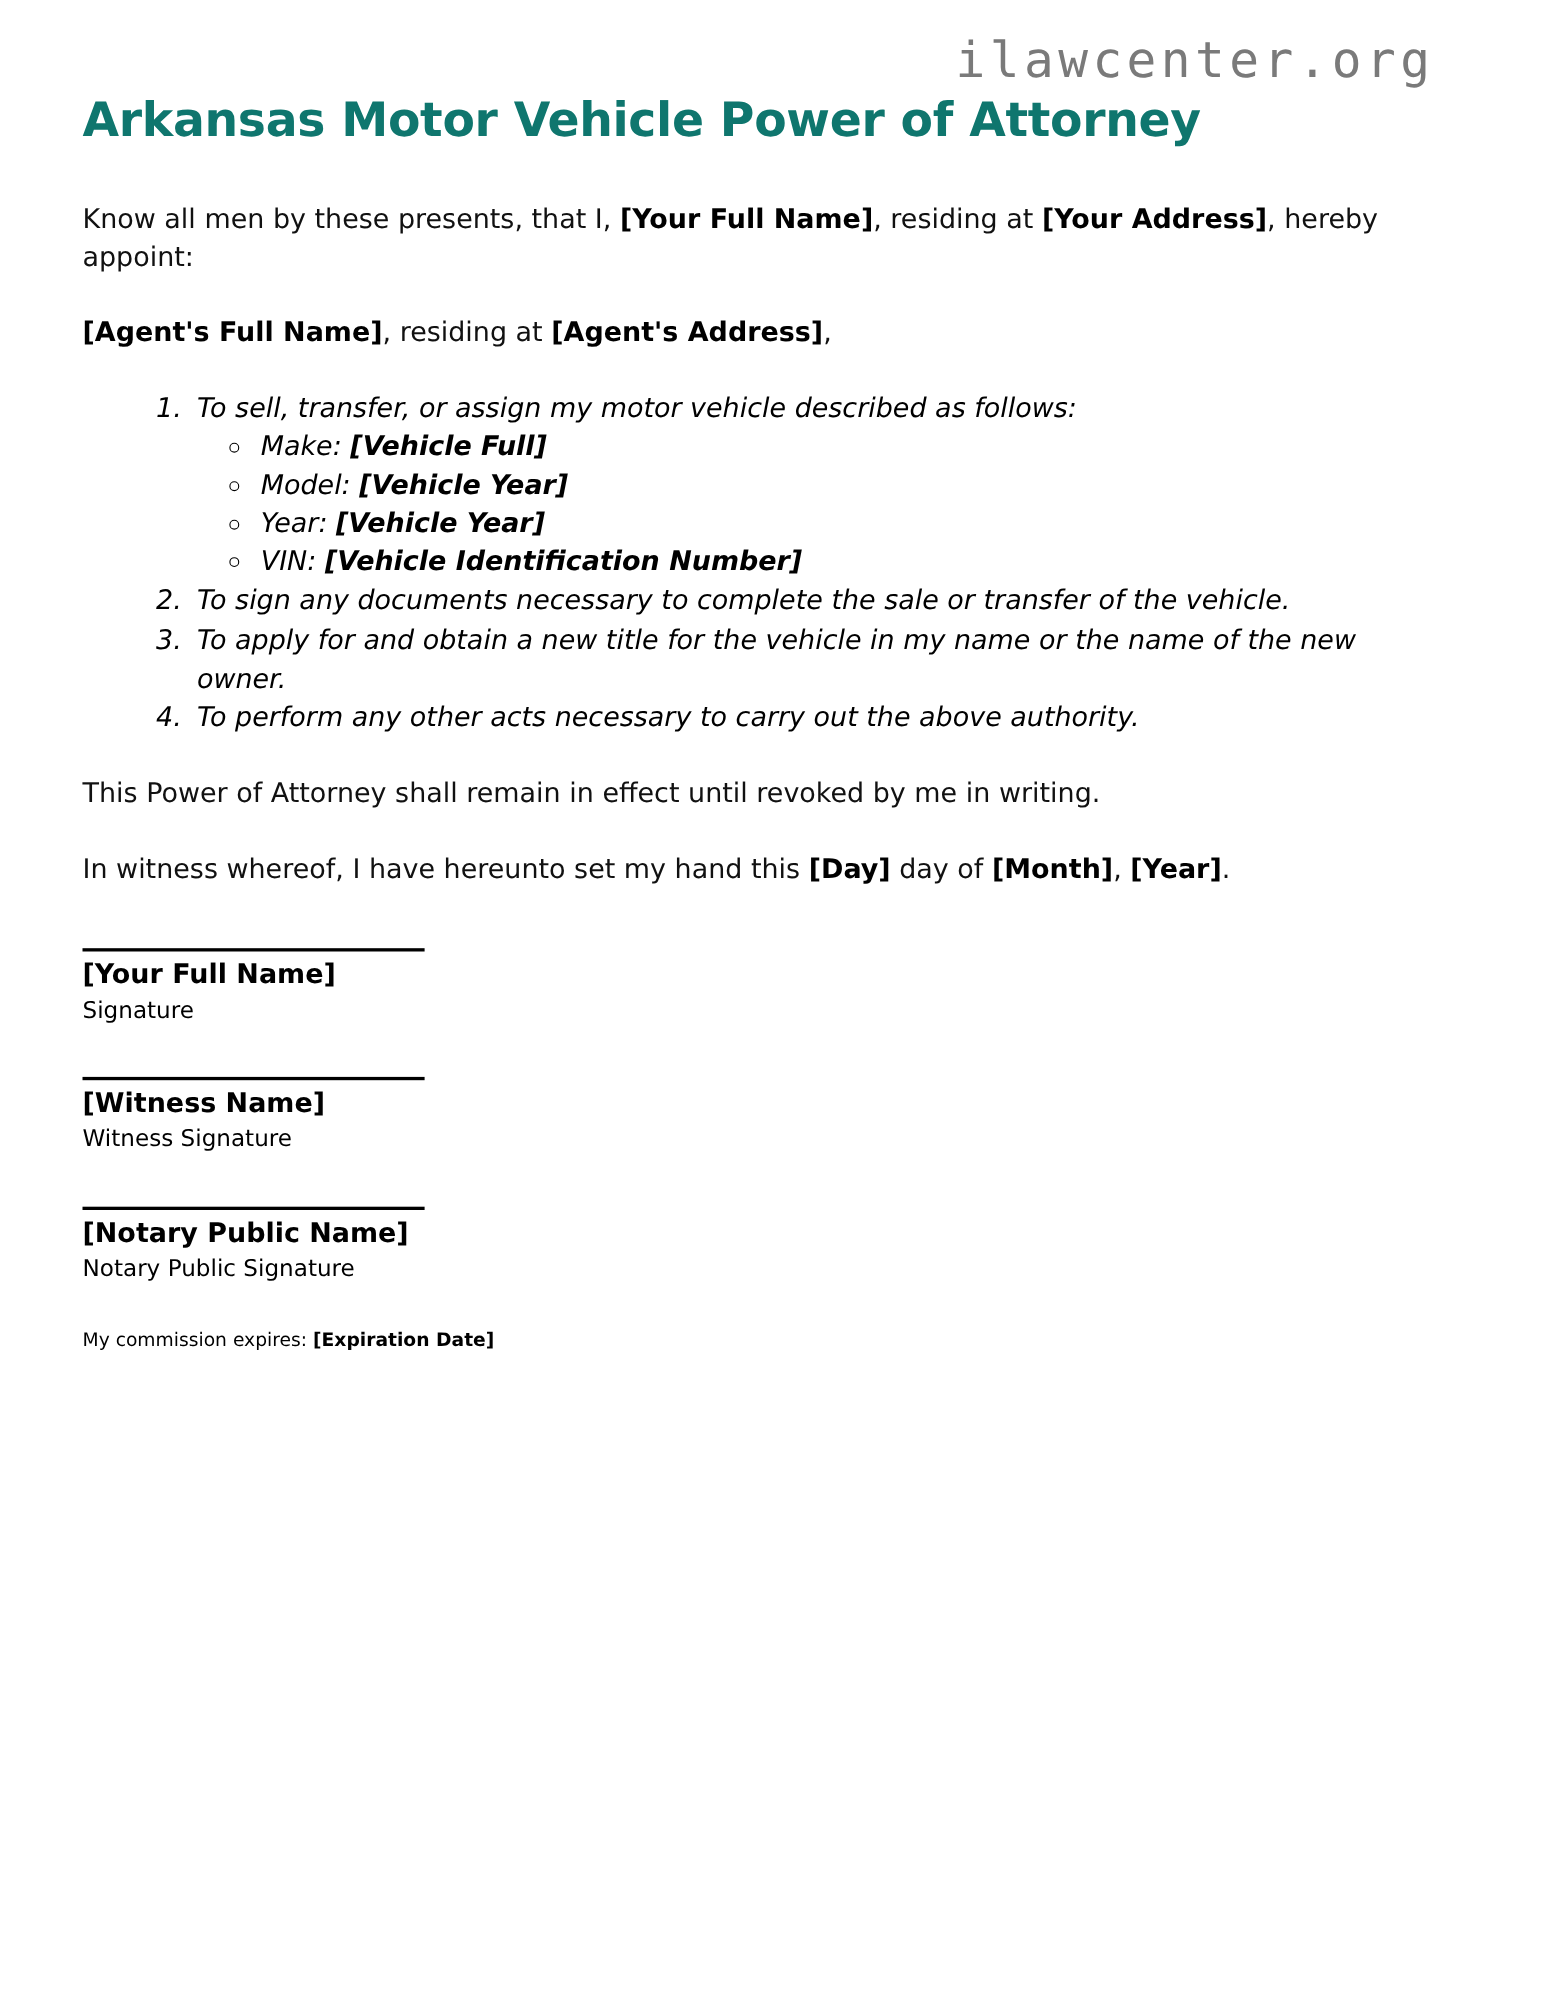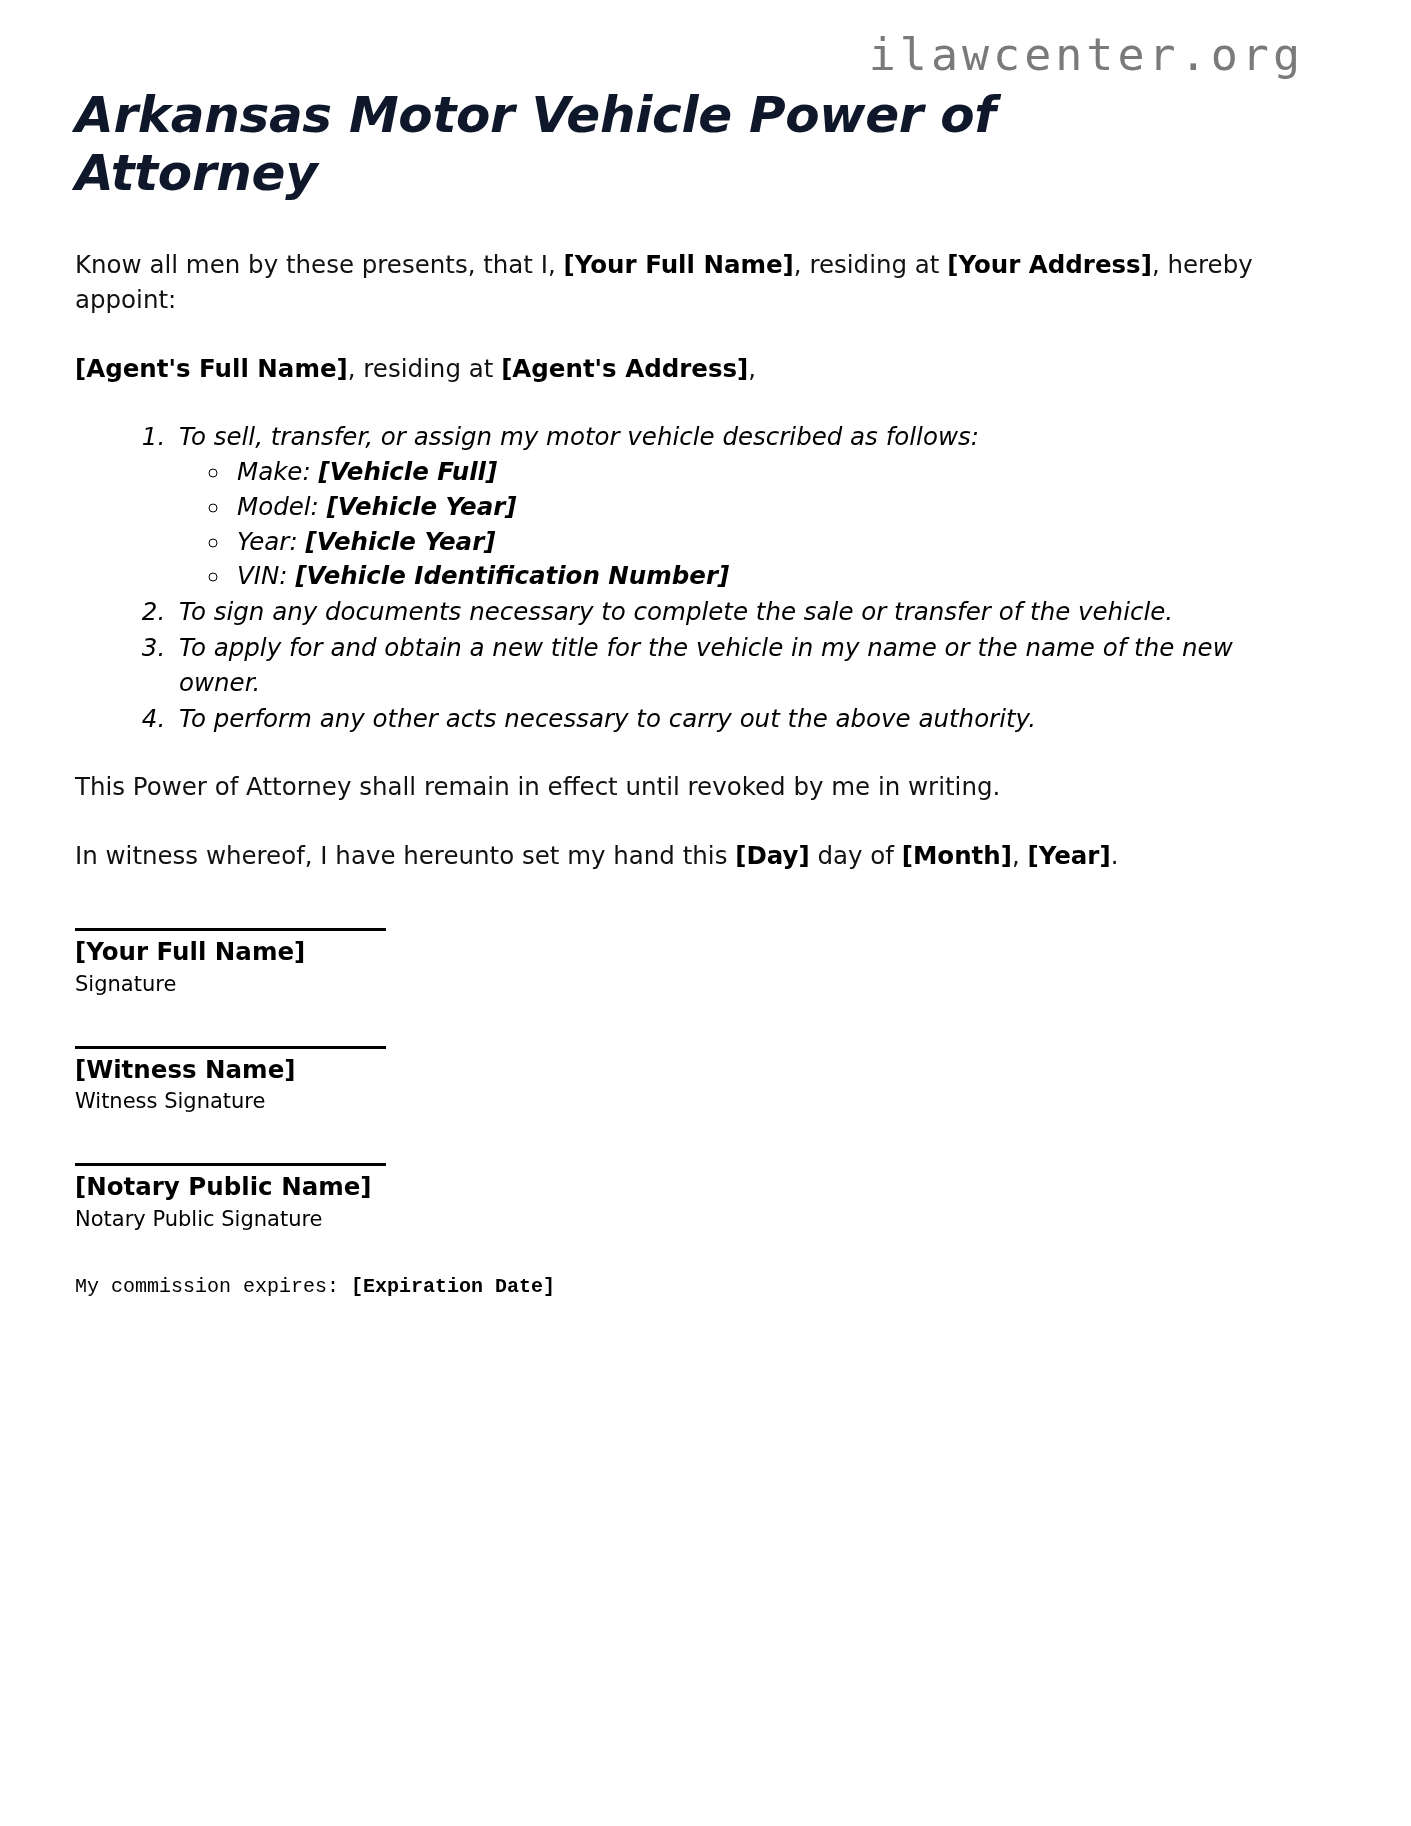--- a/index.html
+++ b/index.html
@@ -34,27 +34,26 @@
     color: #7a7a7a;
     white-space: nowrap;
     line-height: 1;
   }
   .content {
     padding: 86px 70px 60px 75px;
   }
   h1.doc-title {
     font-family: "DejaVu Sans", "Liberation Sans", sans-serif;
     font-weight: bold;
-    font-size: 50px;
+    font-size: 43px;
     line-height: 1.16;
     letter-spacing: -0.3px;
     margin: 0 0 46px 0;
     max-width: 1030px;
-    color: #0f172a;
-    font-style: italic;
+    color: #0f766e;
   }
   p.para {
     font-size: 24.5px;
     line-height: 1.42;
     margin: 0 0 34px 0;
     max-width: 1200px;
     color: #111;
   }
   p.para b, .ph {
     font-weight: bold;
@@ -96,24 +95,23 @@
     font-weight: bold;
     line-height: 1.42;
     margin: 0;
   }
   .sig-role {
     font-size: 21px;
     line-height: 1.42;
     margin: 0;
   }
   p.commission {
-    font-size: 20px;
+    font-size: 17px;
     line-height: 1.42;
     margin: 38px 0 0 0;
-    font-family: Liberation Mono, monospace;
   }
 </style>
 </head>
 <body>
 
 <div class="page">
 
   <div class="watermark">ilawcenter.org</div>
 
   <div class="content">

